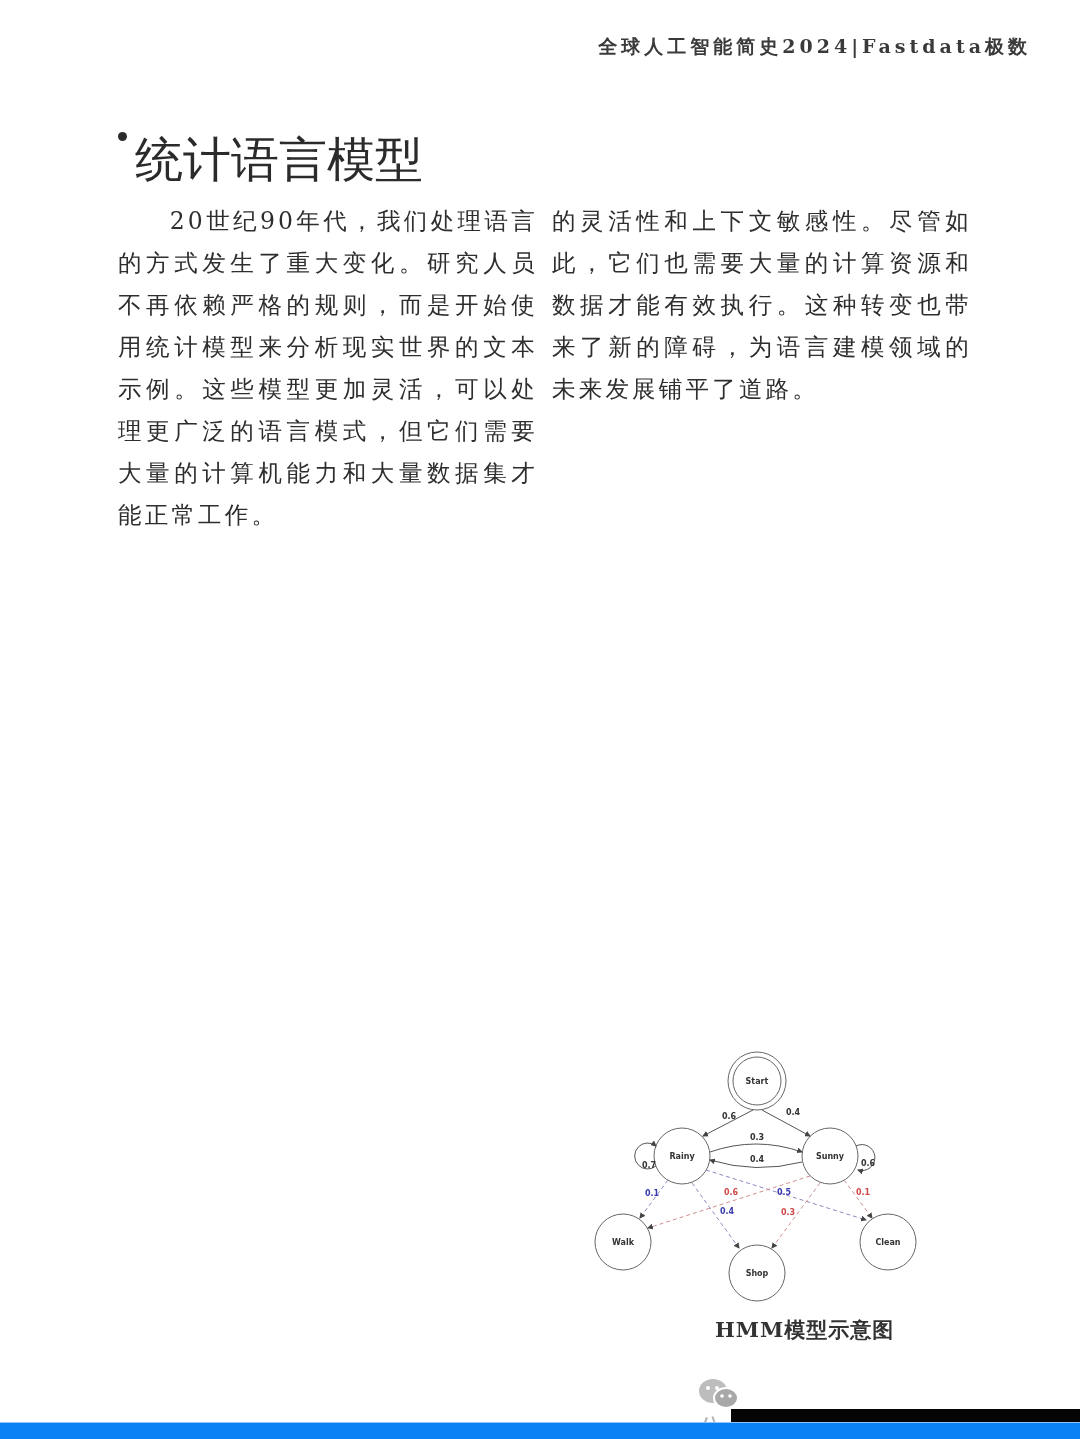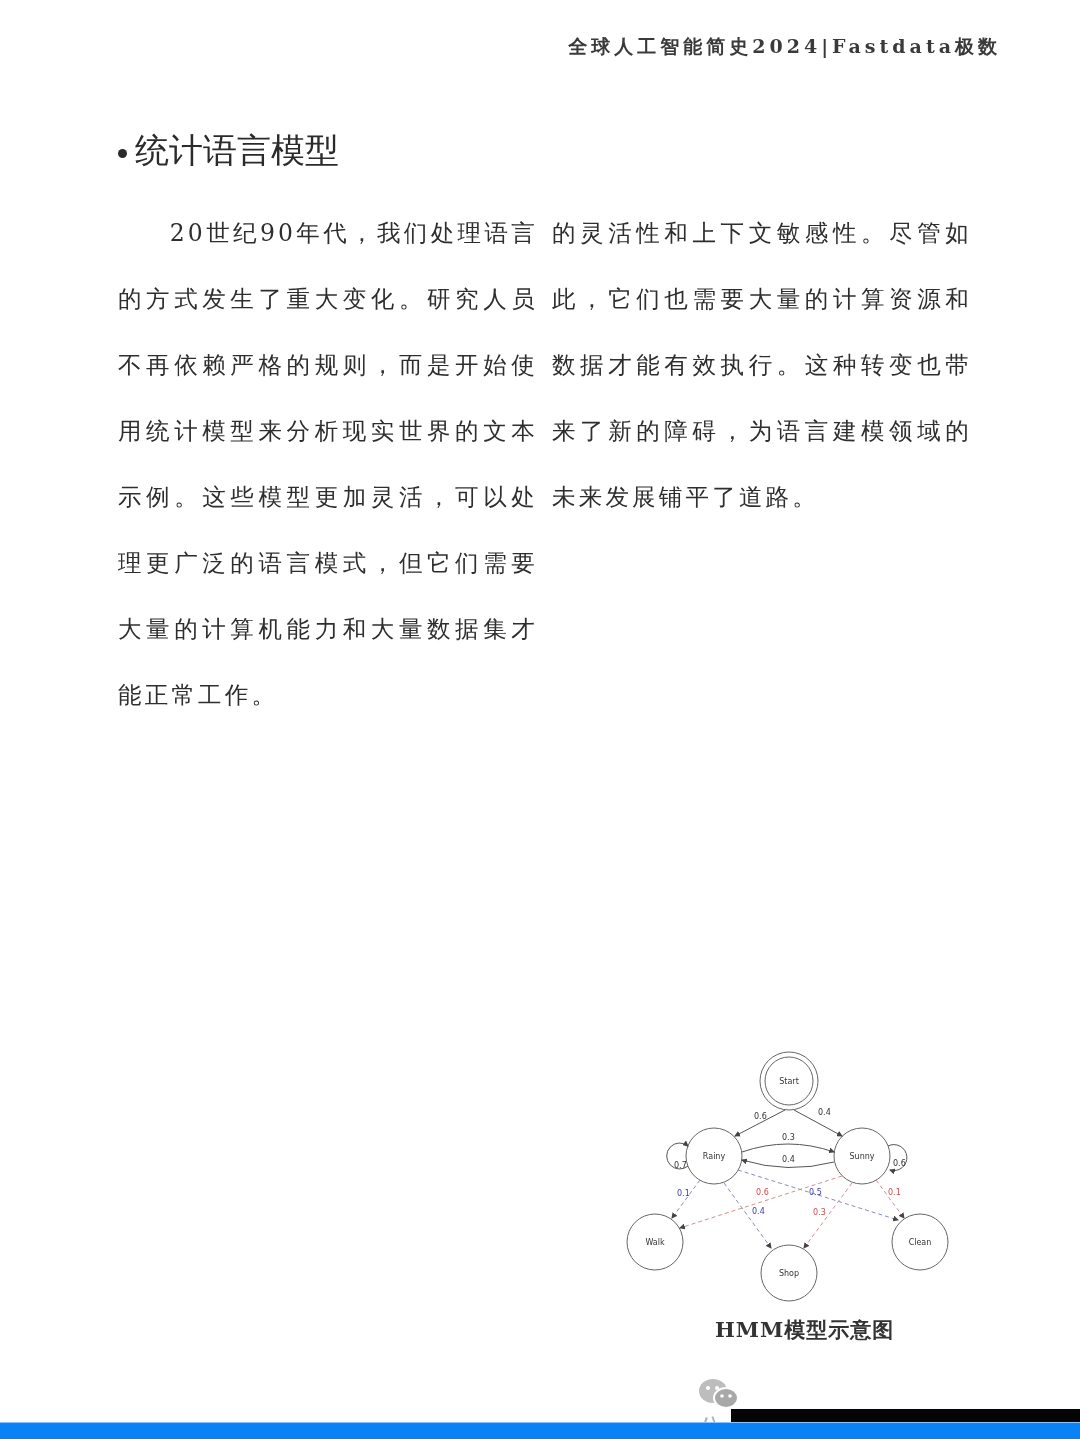--- a/index.html
+++ b/index.html
@@ -2,43 +2,43 @@
 <html><head>
 <meta charset="utf-8">
 <style>
   html, body { margin: 0; padding: 0; }
   body {
     width: 1080px; height: 1439px; position: relative; overflow: hidden;
     background: #ffffff; color: #2a2a2a;
     font-family: "DejaVu Serif", "Liberation Serif", serif;
   }
   .running-header {
-    position: absolute; top: 34px; right: 79px;
+    position: absolute; top: 34px; right: 49px;
     font-size: 19px; letter-spacing: 4px; color: #3a3a3a; font-weight: bold;
     font-family: "DejaVu Serif", serif;
   }
   .section-title {
     position: absolute; top: 128px; left: 118px;
-    font-family: "DejaVu Sans", sans-serif; font-size: 34px; color: #2b2b2b;
-    display: flex; align-items: center;
+    font-family: "DejaVu Sans", sans-serif; font-size: 48px; color: #2b2b2b;
+    display: flex; 
   }
   .section-title .bullet {
     width: 9px; height: 9px; border-radius: 50%; background: #2b2b2b;
     margin-right: 8px; margin-top: 4px;
   }
   .col {
     position: absolute; top: 200px;
-    font-size: 23.5px; line-height: 66px; color: #2e2e2e;
+    font-size: 23.5px; line-height: 42px; color: #2e2e2e;
     letter-spacing: 3.2px;
   }
   .col-left { left: 118px; width: 420px; }
   .col-right { left: 552px; width: 420px; font-family: Liberation Serif, serif; }
   .col p { margin: 0; text-indent: 2.2em; text-align: justify; }
   .col p.cont { text-indent: 0; }
-  .figure { position: absolute; left: 620px; top: 1048px; width: 340px; height: 260px; }
+  .figure { position: absolute; left: 588px; top: 1048px; width: 340px; height: 260px; font-weight: bold; }
   .figure svg { width: 340px; height: 260px; }
   .caption {
     position: absolute; top: 1316px; left: 700px;
     font-size: 21px; font-weight: bold; color: #333; letter-spacing: 1px; margin-left: 15px;
   }
   .watermark {
     position: absolute; top: 1377px; left: 697px;
     display: flex; align-items: flex-start; color: #b0b0b0;
     font-family: "DejaVu Sans", sans-serif; font-size: 27px; letter-spacing: 2px; flex-direction: column;
   }

